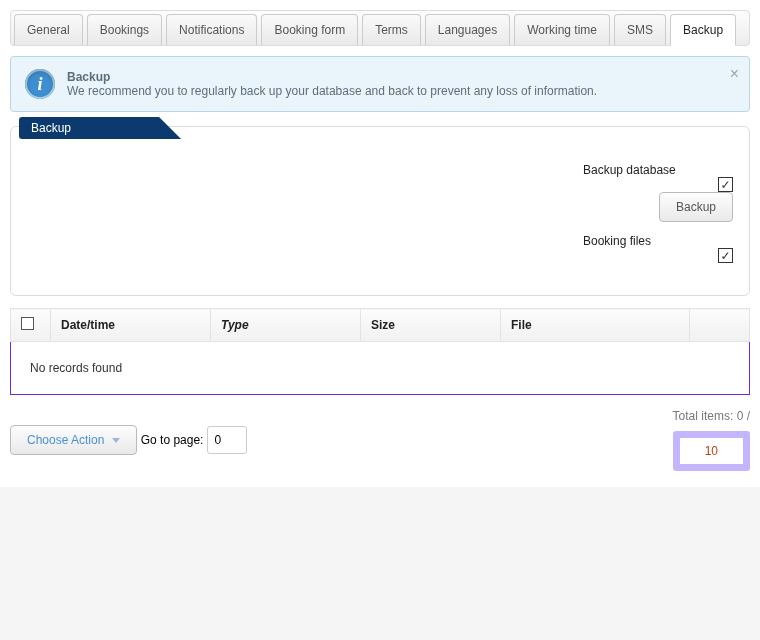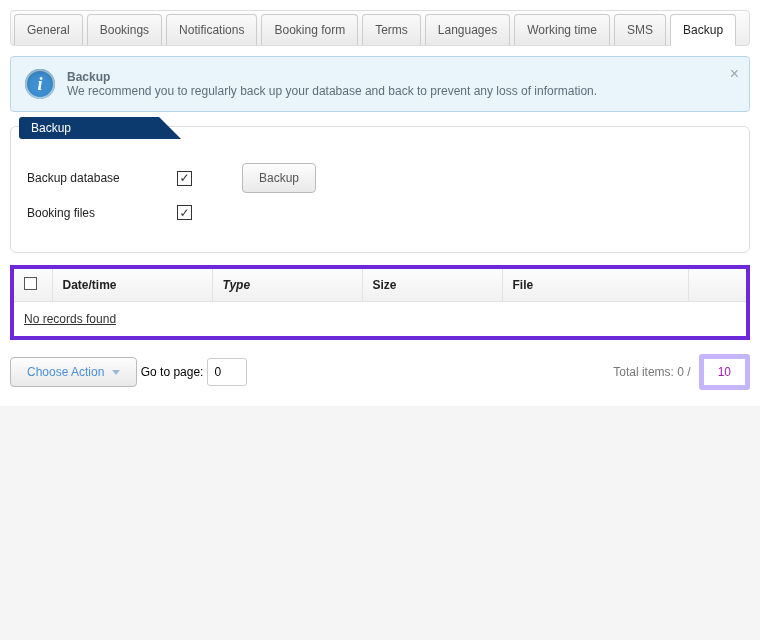--- a/index.html
+++ b/index.html
@@ -93,22 +93,23 @@
       left: 8px;
       background: #0d3a6e;
       color: #fff;
       padding: 4px 110px 4px 12px;
       border-radius: 3px 0 0 3px;
       font-size: 12px;
       clip-path: polygon(0 0, calc(100% - 22px) 0, 100% 100%, 0 100%);
     }
     .form-row {
       display: flex;
-      align-items: center;
+      align-items: flex-end;
       margin: 12px 0;
+      flex-direction: column;
     }
     .form-label {
       width: 150px;
       color: #222;
     }
     .checkbox {
       width: 15px;
       height: 15px;
       border: 1.5px solid #333;
       display: inline-flex;
@@ -129,42 +130,41 @@
       border-radius: 4px;
       padding: 7px 16px;
       color: #555;
       cursor: pointer;
       font-size: 12px;
     }
     .btn.blue-text { color: #4a90d9; }
     .backup-action-cell { margin-left: 50px; }
     .table {
       margin-top: 12px;
-      border: 4px solid #6d28d9;
+      border: 1px solid #6d28d9;
       width: 100%;
       border-collapse: collapse;
     }
     .table th {
       text-align: left;
       background: linear-gradient(to bottom, #fcfcfc, #f1f1f1);
       border: 1px solid #e3e3e3;
       padding: 8px 10px;
       font-weight: bold;
       color: #222;
       font-size: 12px;
     }
     .th-check { width: 40px; text-align: center; }
     .th-datetime { width: 160px; }
     .th-type { width: 150px; font-style: italic; }
     .th-size { width: 140px; margin-left: 8px; }
     .th-actions { width: 60px; }
     .table td {
-      padding: 10px;
+      padding: 19px;
       color: #333;
-      text-decoration: underline;
     }
     .header-checkbox {
       width: 13px;
       height: 13px;
       border: 1.5px solid #555;
       display: inline-block;
       background: #fff;
       cursor: pointer;
     }
     .footer-bar {
@@ -187,29 +187,29 @@
       width: 40px;
       border: 1px solid #ccc;
       border-radius: 3px;
       padding: 6px 6px;
       text-align: left;
       font-size: 12px;
     }
     .footer-right {
       margin-left: auto;
       display: flex;
-      align-items: center;
       gap: 8px;
       color: #777;
+      flex-direction: column;
     }
     .perpage {
-      border: 5px solid #c4b5fd;
+      border: 7px solid #c4b5fd;
       border-radius: 3px;
       padding: 6px 14px;
-      color: #a21caf;
+      color: #c2410c;
       background: #fff;
       cursor: pointer;
       font-size: 12px;
     }
   </style>
 </head>
 <body>
 
 <div class="content">
 

